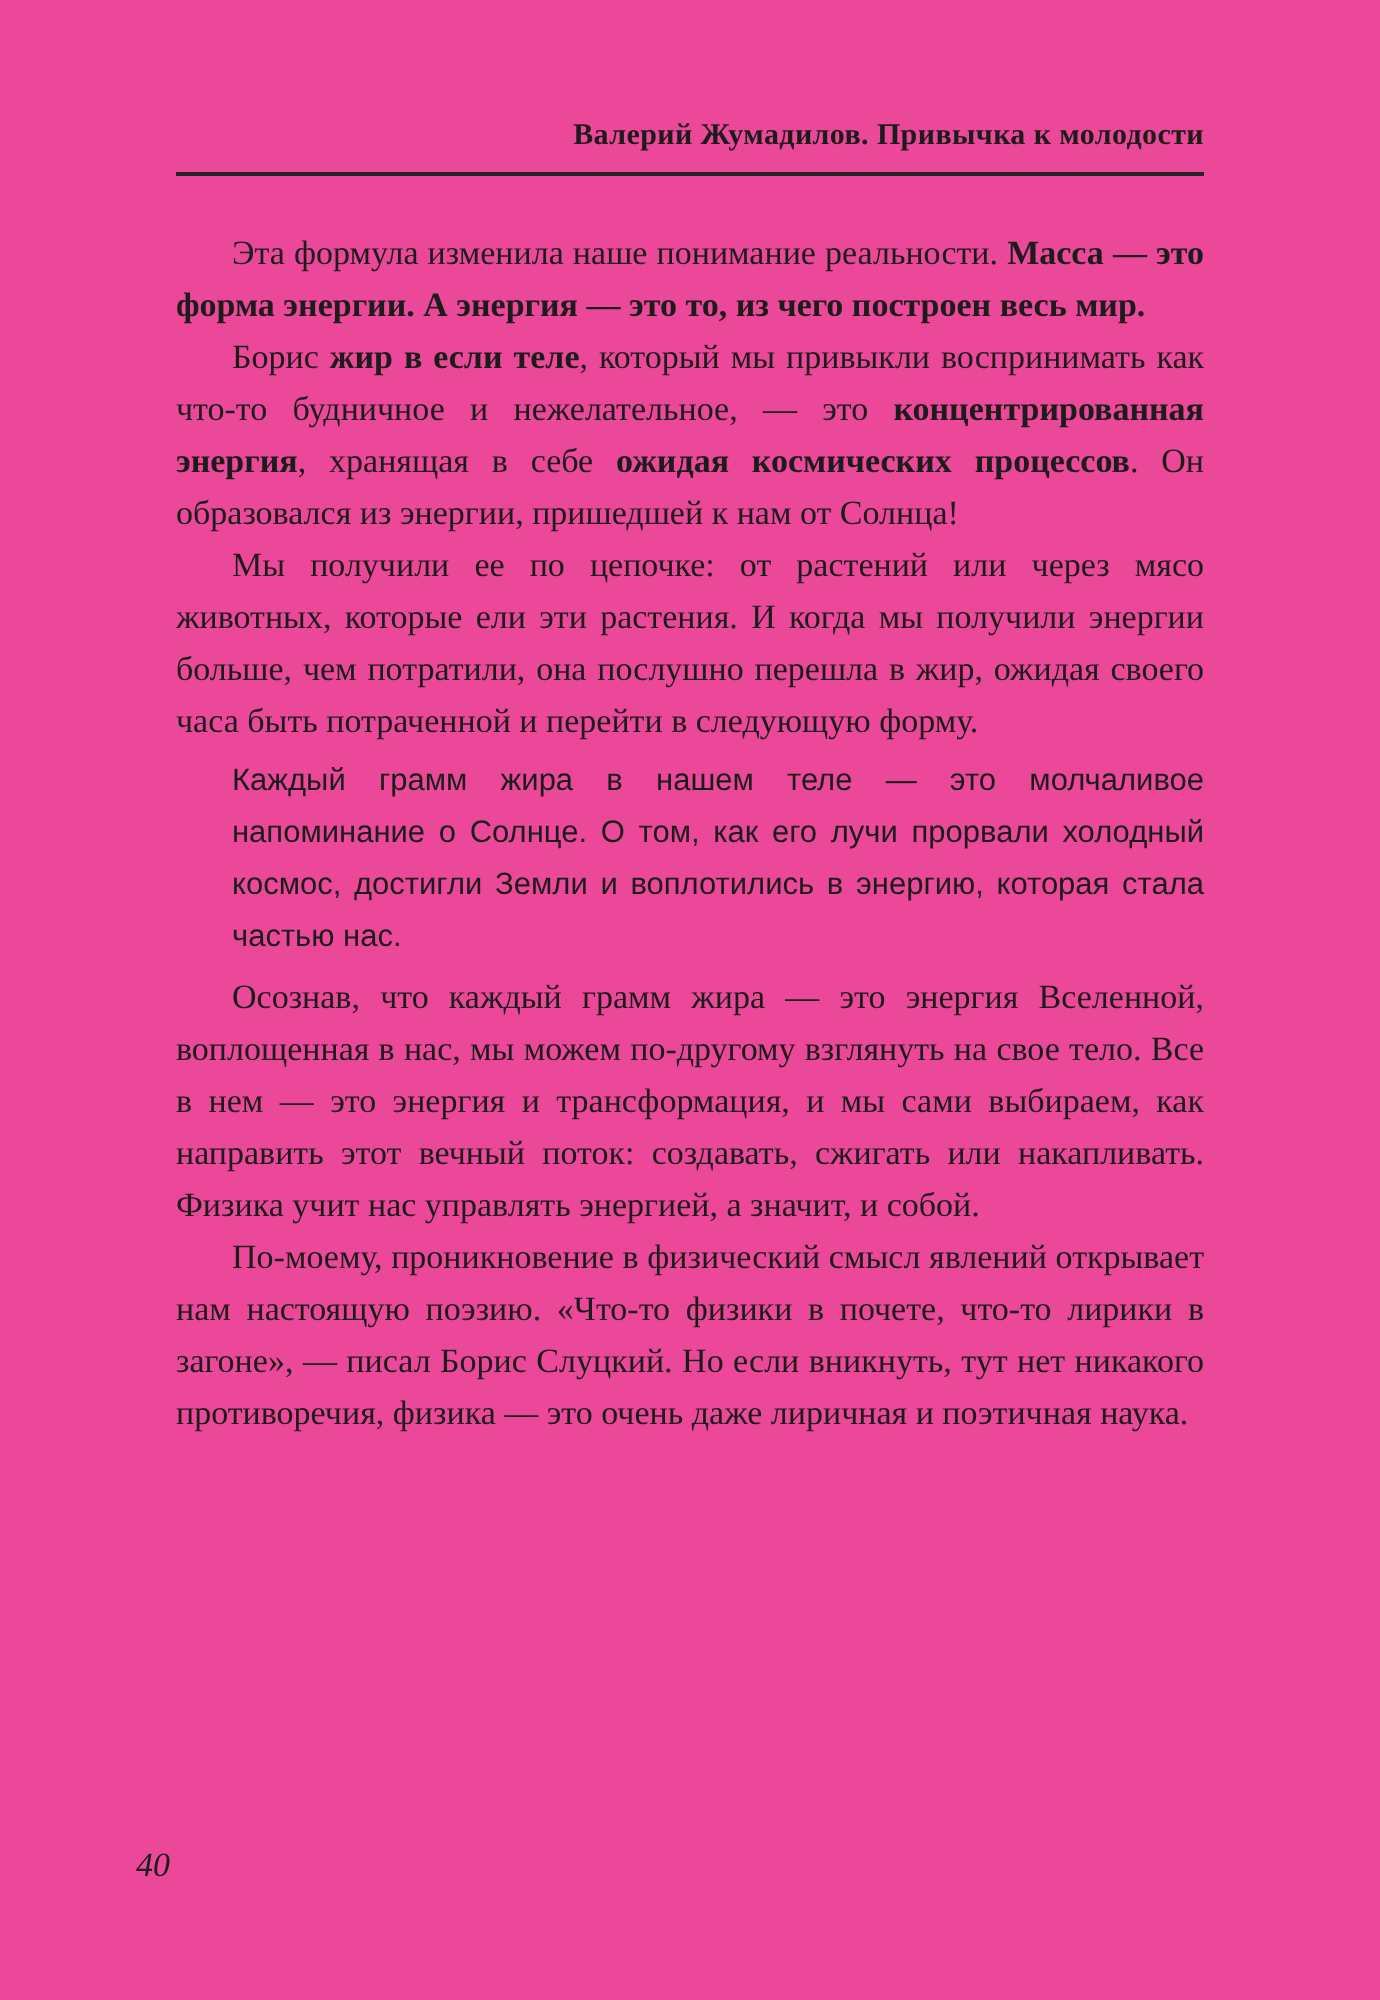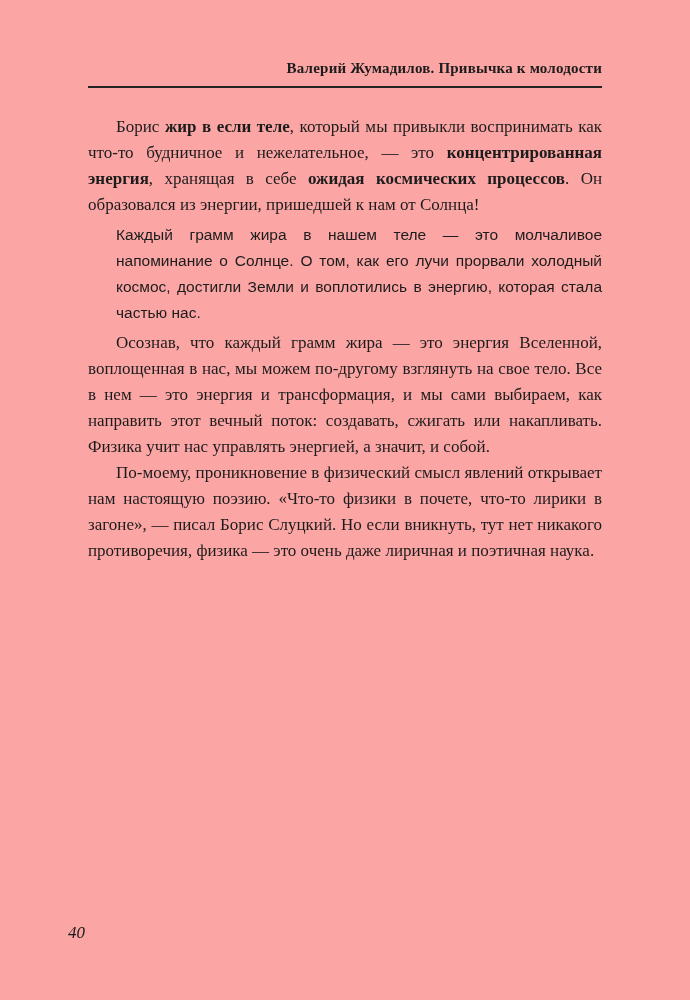--- a/index.html
+++ b/index.html
@@ -5,21 +5,21 @@
   html, body {
     margin: 0;
     padding: 0;
     background: #ffffff;
   }
   .page {
     position: relative;
     width: 690px;
     height: 1000px;
     margin: 0 auto;
-    background: #fca5a5;
+    background: #ec4899;
     color: #1c1c1c;
     font-family: "Liberation Serif", "DejaVu Serif", serif;
     overflow: hidden;
   }
   .running-head {
     position: absolute;
     top: 58px;
     left: 88px;
     right: 88px;
     text-align: right;
@@ -80,21 +80,23 @@
 </head>
 <body>
 
 <div class="page">
 
   <div class="running-head">Валерий Жумадилов. Привычка к молодости</div>
 
   <div class="head-rule"></div>
 
   <main class="body-text">
+    <p class="para"><span>Эта формула изменила наше понимание реальности. </span><strong>Масса — это форма энергии. А энергия — это то, из чего построен весь мир.</strong></p>
     <p class="para"><span>Борис </span><strong>жир в если теле</strong><span>, который мы привыкли воспринимать как что-то будничное и нежелательное, — это </span><strong>концентрированная энергия</strong><span>, хранящая в себе </span><strong>ожидая космических процессов</strong><span>. Он образовался из энергии, пришедшей к нам от Солнца!</span></p>
+    <p class="para"><span>Мы получили ее по цепочке: от растений или через мясо животных, которые ели эти растения. И когда мы получили энергии больше, чем потратили, она послушно перешла в жир, ожидая своего часа быть потраченной и перейти в следующую форму.</span></p>
     <blockquote class="quote"><span>Каждый грамм жира в нашем теле — это молчаливое напоминание о Солнце. О том, как его лучи прорвали холодный космос, достигли Земли и воплотились в энергию, которая стала частью нас.</span></blockquote>
     <p class="para"><span>Осознав, что каждый грамм жира — это энергия Вселенной, воплощенная в нас, мы можем по-другому взглянуть на свое тело. Все в нем — это энергия и трансформация, и мы сами выбираем, как направить этот вечный поток: создавать, сжигать или накапливать. Физика учит нас управлять энергией, а значит, и собой.</span></p>
     <p class="para"><span>По-моему, проникновение в физический смысл явлений открывает нам настоящую поэзию. «Что-то физики в почете, что-то лирики в загоне», — писал Борис Слуцкий. Но если вникнуть, тут нет никакого противоречия, физика — это очень даже лиричная и поэтичная наука.</span></p>
   </main>
 
   <div class="page-number">40</div>
 
 </div>
 
 </body></html>

